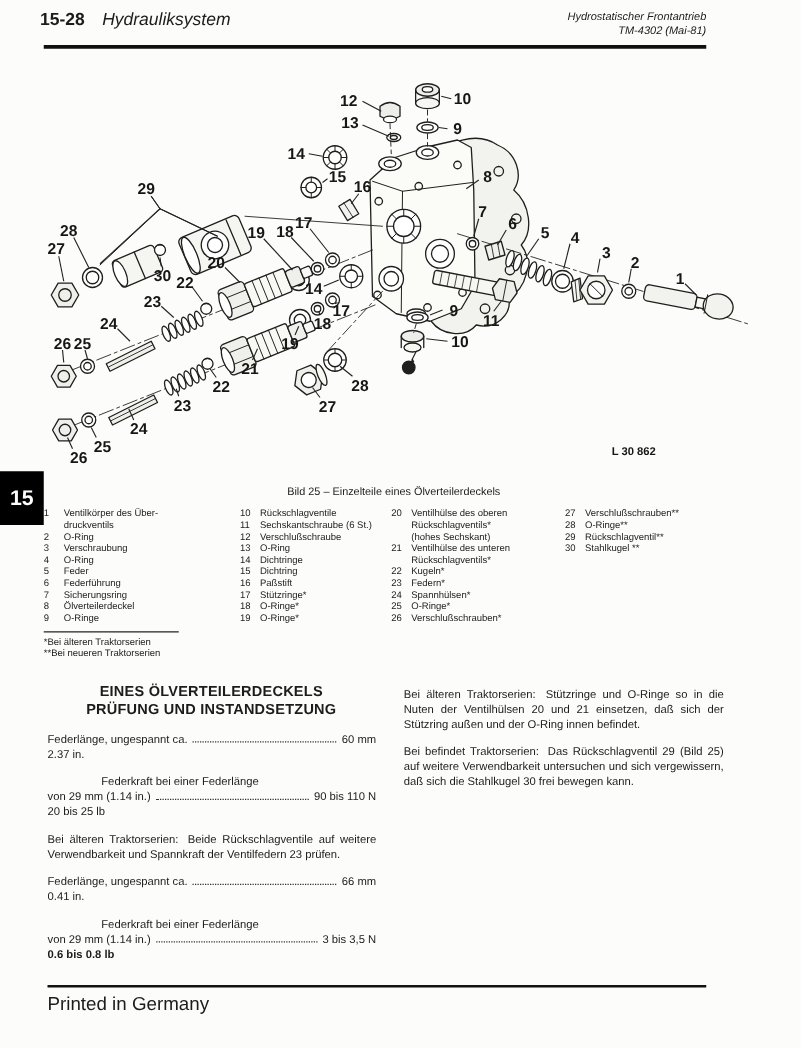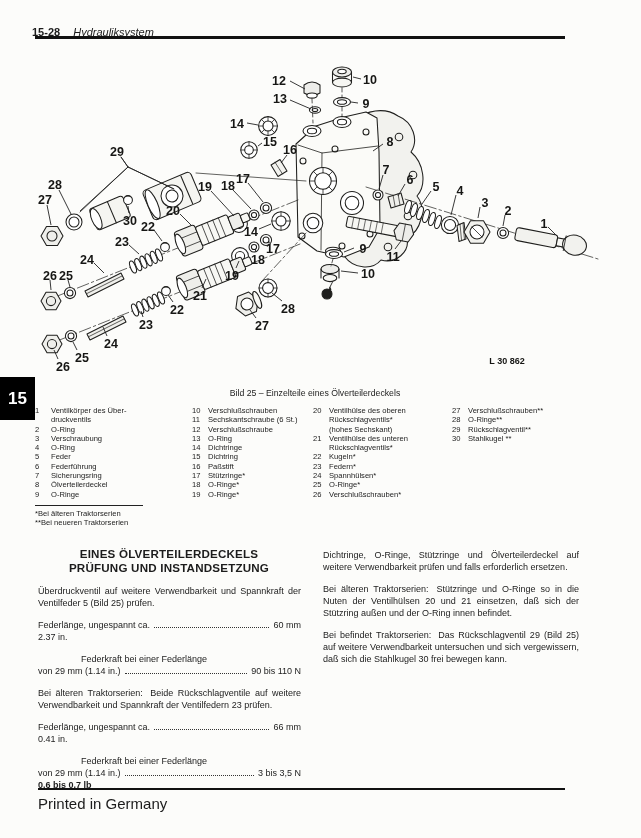--- a/index.html
+++ b/index.html
@@ -3,21 +3,21 @@
 <meta charset="utf-8">
 <style>
   html,body{margin:0;padding:0;background:#e9e9e6;}
   .page{
     position:relative;width:641px;height:838px;margin:0 auto;
     background:#fcfcfa;color:#1c1c1c;overflow:hidden;
     font-family:"Liberation Sans",sans-serif;
   }
   .abs{position:absolute;}
   
-  .hdr-left{left:32px;top:26px;font-size:11px;}
+  .hdr-left{left:32px;top:7px;font-size:14px;}
   .hdr-num{font-weight:bold;}
   .hdr-sec{font-style:italic;margin-left:10px;}
   .hdr-right{right:76px;top:8px;text-align:right;font-style:italic;font-size:8.8px;line-height:10.5px;}
   .rule-top{left:35px;top:36px;width:530px;height:2.6px;background:#111;}
   .rule-bottom{left:38px;top:788px;width:527px;height:2px;background:#111;}
   
   .tab15{left:0;top:377px;width:35px;height:43px;background:#000;color:#fff;
     display:flex;align-items:center;justify-content:center;font-weight:bold;font-size:17px;}
   
   .fig{left:0;top:50px;}
@@ -56,20 +56,24 @@
     fill:#161614;text-anchor:middle;}
 </style>
 </head>
 <body>
 
 <div class="page">
 
   <div class="abs hdr-left">
     <span class="hdr-num">15-28</span>
     <span class="hdr-sec">Hydrauliksystem</span>
+  </div>
+  <div class="abs hdr-right">
+    <div>Hydrostatischer Frontantrieb</div>
+    <div>TM-4302 (Mai-81)</div>
   </div>
   <div class="abs rule-top"></div>
 
   <svg class="abs fig" width="641" height="340" viewBox="0 50 641 340">
     <g stroke="#1f1f1d" stroke-width="1.05" fill="none" stroke-linecap="round" stroke-linejoin="round">
 
       <path d="M346,130 C356,112 382,105 398,116 C413,122 419,140 411,152 C424,163 427,185 417,196
                C427,209 421,231 407,238 C410,252 396,264 381,260 C372,271 353,268 345,257
                C339,248 338,142 346,130 Z" fill="#f2f2ee"></path>
       <circle cx="399" cy="137" r="3.8"></circle>
@@ -453,21 +457,21 @@
               </div>
           </div>
         </div>
 
       <div class="pcol">
 
           <div class="pitem">
             <span class="pn">10</span>
             <div class="pt">
 
-                <div class="pl">Verschlußschrauben</div>
+                <div class="pl">Rückschlagventile</div>
               </div>
           </div>
 
           <div class="pitem">
             <span class="pn">11</span>
             <div class="pt">
 
                 <div class="pl">Sechskantschraube (6 St.)</div>
               </div>
           </div>
@@ -647,62 +651,61 @@
         <div class="fnline">**Bei neueren Traktorserien</div>
       </div>
   </div>
 
   <div class="abs sec-head">
     <div>EINES ÖLVERTEILERDECKELS</div>
     <div>PRÜFUNG UND INSTANDSETZUNG</div>
   </div>
 
   <div class="abs col-left">
-    <p class="para">Überdruckventil auf weitere Verwendbarkeit und Spannkraft der Ventilfeder 5 (Bild 25) prüfen.</p>
     <div class="specblock">
       <div class="specline">
         <span>Federlänge, ungespannt ca.</span>
         <span class="dots"></span>
         <span>60 mm</span>
       </div>
       <div class="specsub">2.37 in.</div>
     </div>
     <div class="specblock">
       <div class="specpre">Federkraft bei einer Federlänge</div>
       <div class="specline">
         <span>von 29 mm (1.14 in.)</span>
         <span class="dots"></span>
         <span>90 bis 110 N</span>
       </div>
+      <div class="specsub">20 bis 25 lb</div>
     </div>
     <p class="para">
       <span class="lead">Bei älteren Traktorserien:</span>
       <span>Beide Rückschlagventile auf weitere Verwendbarkeit und Spannkraft der Ventilfedern 23 prüfen.</span>
     </p>
     <div class="specblock">
       <div class="specline">
         <span>Federlänge, ungespannt ca.</span>
         <span class="dots"></span>
         <span>66 mm</span>
       </div>
       <div class="specsub">0.41 in.</div>
     </div>
     <div class="specblock">
       <div class="specpre">Federkraft bei einer Federlänge</div>
       <div class="specline">
         <span>von 29 mm (1.14 in.)</span>
         <span class="dots"></span>
         <span>3 bis 3,5 N</span>
       </div>
-      <div class="specsub bold">0.6 bis 0.7 lb</div>
+      <div class="specsub bold">0.6 bis 0.8 lb</div>
     </div>
   </div>
 
   <div class="abs col-right">
-    <p class="para">Dichtringe, O-Ringe, Stützringe und Ölverteilerdeckel auf weitere Verwendbarkeit prüfen und falls erforderlich ersetzen.</p>
     <p class="para">
       <span class="lead">Bei älteren Traktorserien:</span>
       <span>Stützringe und O-Ringe so in die Nuten der Ventilhülsen 20 und 21 einsetzen, daß sich der Stützring außen und der O-Ring innen befindet.</span>
     </p>
     <p class="para">
       <span class="lead">Bei befindet Traktorserien:</span>
       <span>Das Rückschlagventil 29 (Bild 25) auf weitere Verwendbarkeit untersuchen und sich vergewissern, daß sich die Stahlkugel 30 frei bewegen kann.</span>
     </p>
   </div>
 

